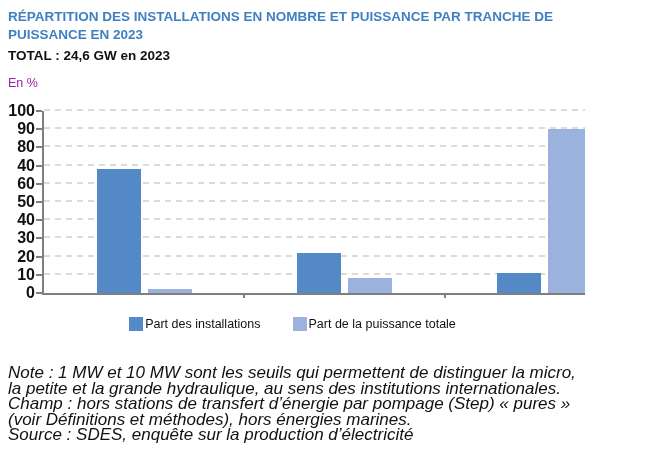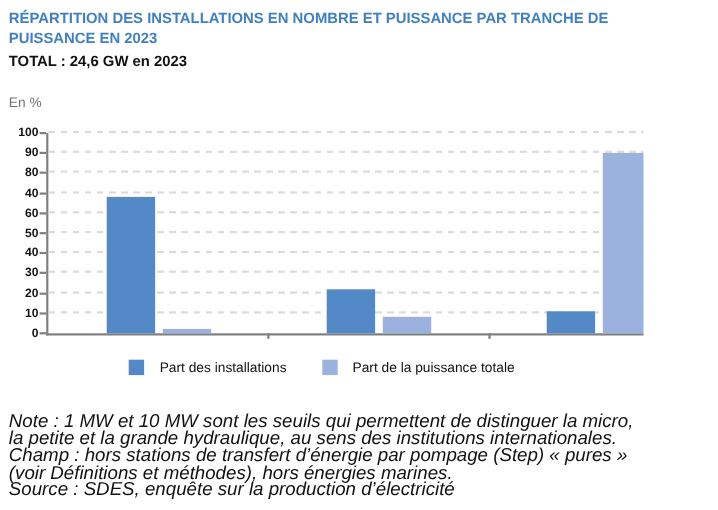--- a/index.html
+++ b/index.html
@@ -22,23 +22,23 @@
     line-height: 18px;
     color: #4080c2;
   }
   .total {
     margin-top: 4px;
     font-size: 13.5px;
     font-weight: bold;
     color: #111111;
   }
   .unit {
-    margin-top: 23px;
+    margin-top: 13px;
     font-size: 12.5px;
-    color: #737373;
+    color: #a21caf;
   }
   .plot {
     position: relative;
     margin-left: 34px;
     margin-top: 21px;
     width: 603px;
     height: 184px;
     box-sizing: border-box;
     border-left: 2px solid #7f7f7f;
     border-bottom: 2px solid #7f7f7f;
@@ -47,21 +47,21 @@
     position: absolute;
     left: 0; right: 0;
     height: 2px;
     background: repeating-linear-gradient(90deg, #dbdbdb 0 6px, transparent 6px 11px);
     pointer-events: none;
   }
   .ylabel {
     position: absolute;
     right: calc(100% + 9px);
     transform: translateY(50%);
-    font-size: 11px;
+    font-size: 16px;
     font-weight: bold;
     white-space: nowrap;
     color: #111111;
   }
   .ytick {
     position: absolute;
     left: -8px;
     width: 6px;
     height: 2px;
     background: #7f7f7f;
@@ -108,21 +108,21 @@
   .legend {
     margin-top: 22px;
     display: flex;
     justify-content: center;
     align-items: center;
     gap: 32px;
   }
   .legend-item {
     display: flex;
     align-items: center;
-    gap: 14px;
+    gap: 2px;
     font-size: 12.5px;
     color: #111111;
   }
   .swatch { width: 14px; height: 14px; }
   .notes {
     margin-top: 34px;
     font-size: 17px;
     font-style: italic;
     line-height: 15.5px;
     color: #111111;

